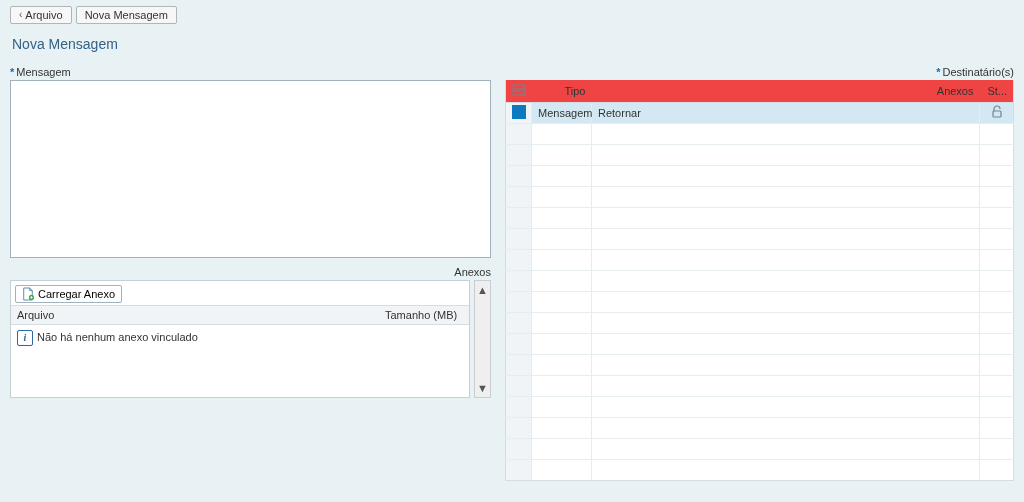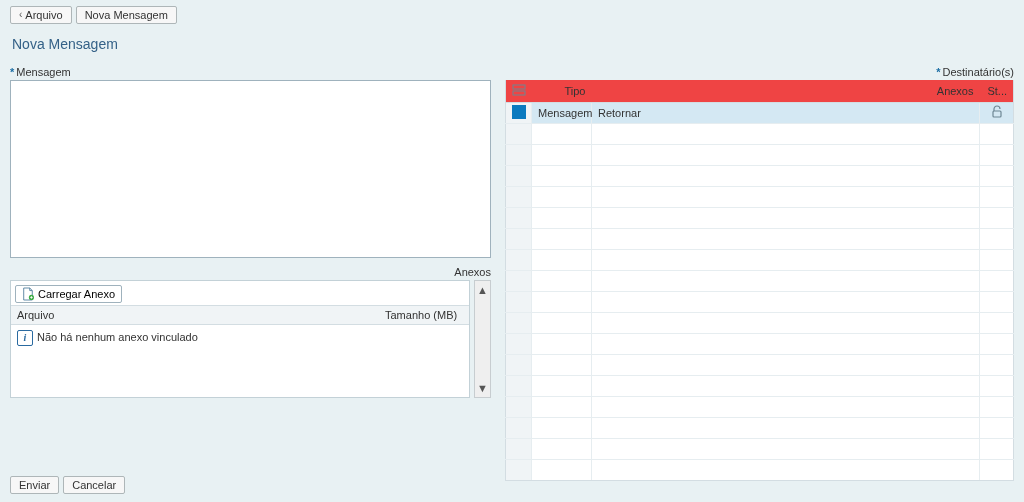--- a/index.html
+++ b/index.html
@@ -253,22 +253,14 @@
                 <td class="cell-bl" style="border-bottom:1px solid #d3dde2;"></td>
                 <td class="cell-bl" style="border-bottom:1px solid #d3dde2;"></td>
                 <td class="cell-bl" style="border-right:1px solid #d3dde2;text-align:center;border-bottom:1px solid #d3dde2;"></td>
               </tr>
             </tbody>
         </table>
       </div>
     </div>
   </div>
 
-  <div class="footer">
-    <button class="btn">
-        <span>Enviar</span>
-      </button>
-    <button class="btn">
-        <span>Cancelar</span>
-      </button>
-  </div>
 
 </div>
 
 </body></html>

